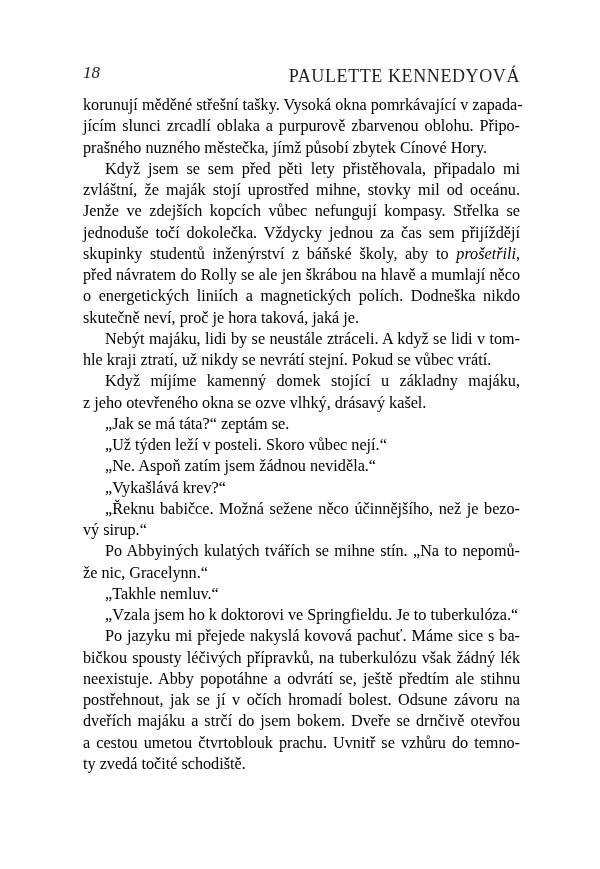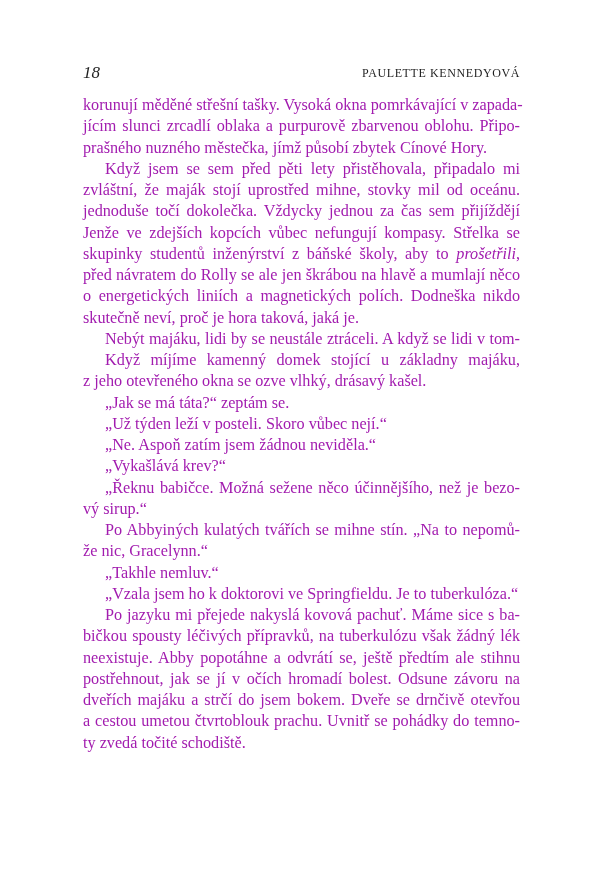--- a/index.html
+++ b/index.html
@@ -3,65 +3,66 @@
   <meta charset="utf-8">
   <style>
     html, body { margin: 0; padding: 0; background: #ffffff; }
     body { width: 600px; height: 869px; position: relative; overflow: hidden; }
     .page { position: absolute; left: 0; top: 0; width: 600px; height: 869px; background: #ffffff; }
     .running-head {
       position: absolute; left: 83px; top: 63px; width: 437px; height: 22px;
       font-family: "Liberation Serif", "DejaVu Serif", serif; color: #1f1f1f;
     }
     .folio { position: absolute; left: 0; top: 0; font-size: 17px; font-style: italic; }
-    .author { position: absolute; right: 0; top: 3px; font-size: 12px; letter-spacing: 0.6px; }
+    .author { position: absolute; right: 0; top: 3px; font-size: 18px; letter-spacing: 0.6px; }
     .body-text {
       position: absolute; left: 83px; top: 95px; width: 437px;
       font-family: "Liberation Serif", "DejaVu Serif", serif;
-      font-size: 16.2px; line-height: 21.25px; color: #a21caf;
+      font-size: 16.2px; line-height: 21.25px; color: #000000;
     }
     .line { display: block; white-space: nowrap; height: 21.25px; text-align: justify; text-align-last: justify; }
     .line.last { text-align-last: left; }
     .line.indent { padding-left: 22px; }
     em { font-style: italic; }
   </style>
 </head>
 <body>
 
 <div class="page">
   <div class="running-head">
     <span class="folio">18</span>
     <span class="author">PAULETTE KENNEDYOVÁ</span>
   </div>
   <div class="body-text" id="body-text">
       <span class="line"><span>korunují měděné střešní tašky. Vysoká okna pomrkávající v zapada-</span></span>
       <span class="line"><span>jícím slunci zrcadlí oblaka a purpurově zbarvenou oblohu. Připo-</span></span>
       <span class="line last"><span>prašného nuzného městečka, jímž působí zbytek Cínové Hory.</span></span>
       <span class="line indent"><span>Když jsem se sem před pěti lety přistěhovala, připadalo mi</span></span>
       <span class="line"><span>zvláštní, že maják stojí uprostřed mihne, stovky mil od oceánu.</span></span>
+      <span class="line"><span>Jenže ve zdejších kopcích vůbec nefungují kompasy. Střelka se</span></span>
       <span class="line"><span>jednoduše točí dokolečka. Vždycky jednou za čas sem přijíždějí</span></span>
-      <span class="line"><span>Jenže ve zdejších kopcích vůbec nefungují kompasy. Střelka se</span></span>
       <span class="line"><span>skupinky studentů inženýrství z báňské školy, aby to </span><em>prošetřili</em><span>,</span></span>
       <span class="line"><span>před návratem do Rolly se ale jen škrábou na hlavě a mumlají něco</span></span>
       <span class="line"><span>o energetických liniích a magnetických polích. Dodneška nikdo</span></span>
       <span class="line last"><span>skutečně neví, proč je hora taková, jaká je.</span></span>
       <span class="line indent"><span>Nebýt majáku, lidi by se neustále ztráceli. A když se lidi v tom-</span></span>
+      <span class="line last"><span>hle kraji ztratí, už nikdy se nevrátí stejní. Pokud se vůbec vrátí.</span></span>
       <span class="line indent"><span>Když míjíme kamenný domek stojící u základny majáku,</span></span>
       <span class="line last"><span>z jeho otevřeného okna se ozve vlhký, drásavý kašel.</span></span>
       <span class="line indent last"><span>„Jak se má táta?“ zeptám se.</span></span>
       <span class="line indent last"><span>„Už týden leží v posteli. Skoro vůbec nejí.“</span></span>
       <span class="line indent last"><span>„Ne. Aspoň zatím jsem žádnou neviděla.“</span></span>
       <span class="line indent last"><span>„Vykašlává krev?“</span></span>
       <span class="line indent"><span>„Řeknu babičce. Možná sežene něco účinnějšího, než je bezo-</span></span>
       <span class="line last"><span>vý sirup.“</span></span>
       <span class="line indent"><span>Po Abbyiných kulatých tvářích se mihne stín. „Na to nepomů-</span></span>
       <span class="line last"><span>že nic, Gracelynn.“</span></span>
       <span class="line indent last"><span>„Takhle nemluv.“</span></span>
       <span class="line indent last"><span>„Vzala jsem ho k doktorovi ve Springfieldu. Je to tuberkulóza.“</span></span>
       <span class="line indent"><span>Po jazyku mi přejede nakyslá kovová pachuť. Máme sice s ba-</span></span>
       <span class="line"><span>bičkou spousty léčivých přípravků, na tuberkulózu však žádný lék</span></span>
       <span class="line"><span>neexistuje. Abby popotáhne a odvrátí se, ještě předtím ale stihnu</span></span>
       <span class="line"><span>postřehnout, jak se jí v očích hromadí bolest. Odsune závoru na</span></span>
       <span class="line"><span>dveřích majáku a strčí do jsem bokem. Dveře se drnčivě otevřou</span></span>
-      <span class="line"><span>a cestou umetou čtvrtoblouk prachu. Uvnitř se pohádky do temno-</span></span>
+      <span class="line"><span>a cestou umetou čtvrtoblouk prachu. Uvnitř se vzhůru do temno-</span></span>
       <span class="line last"><span>ty zvedá točité schodiště.</span></span>
     </div>
 </div>
 
 </body></html>

